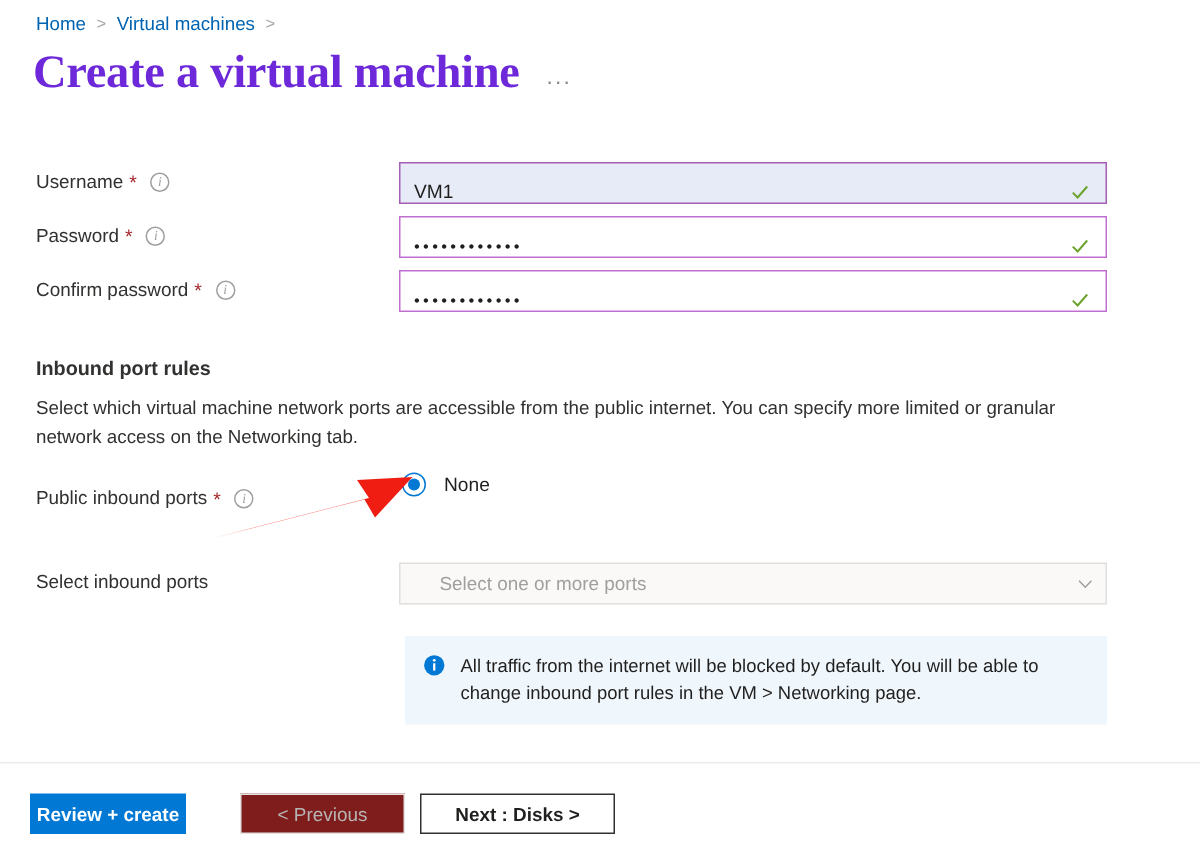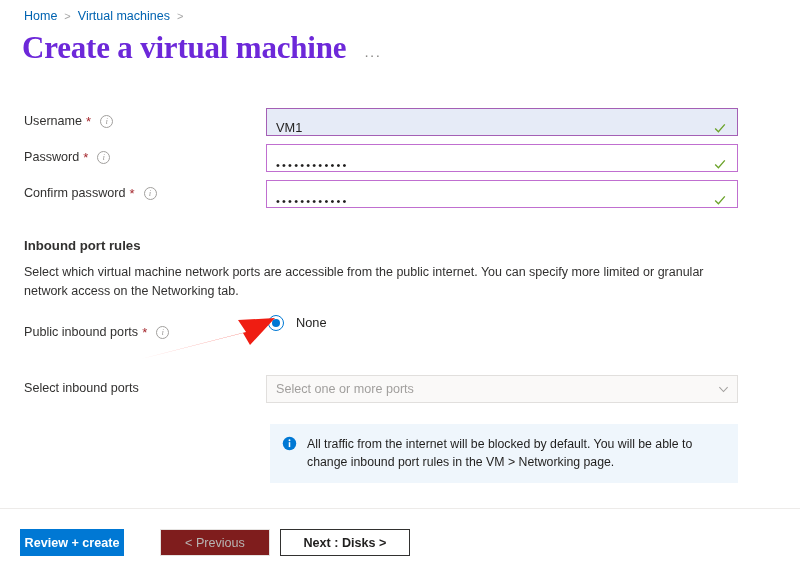--- a/index.html
+++ b/index.html
@@ -202,21 +202,21 @@
   
   .dropdown {
     position: absolute;
     left: 266px;
     width: 472px;
     height: 28px;
     border: 1px solid #e1dfdd;
     background: #faf9f8;
     display: flex;
     align-items: center;
-    padding: 0 8px 0 9px;
+    padding: 0 8px 0 26px;
   }
   .dd-text {
     flex: 1;
     font-size: 12.6px;
     color: #a19f9d;
     white-space: nowrap;
   }
   .chev {
     width: 11px;
     height: 11px;

